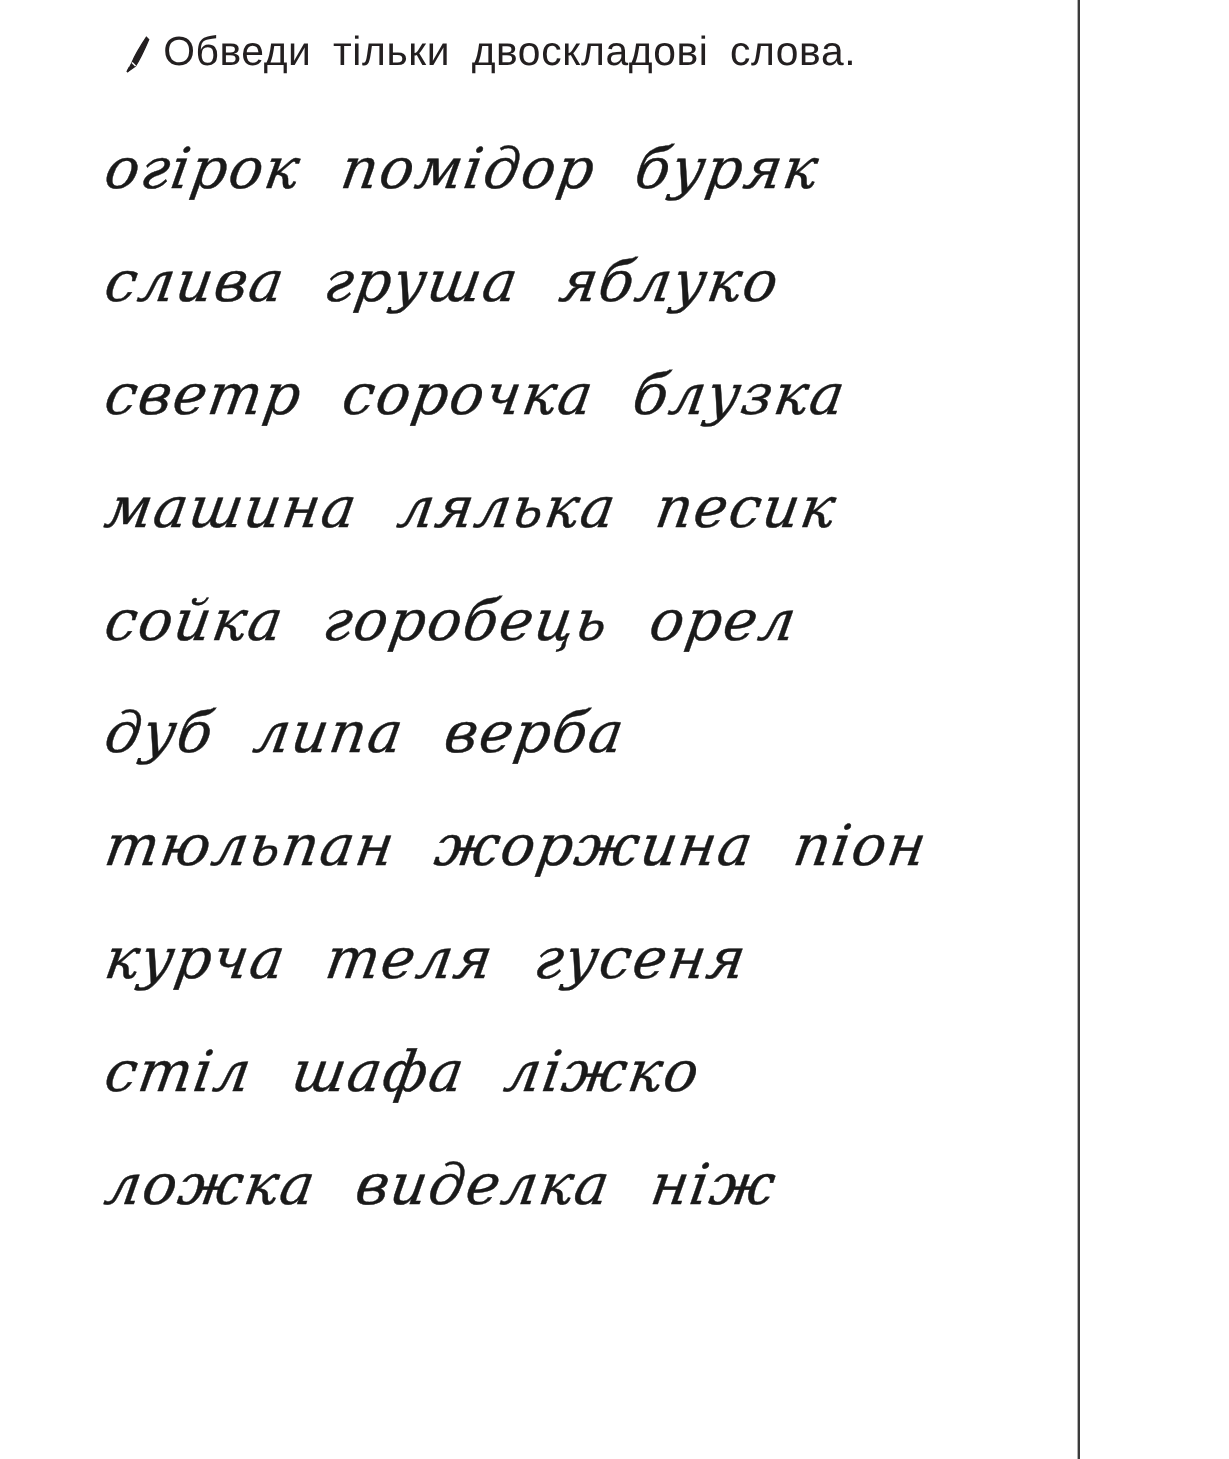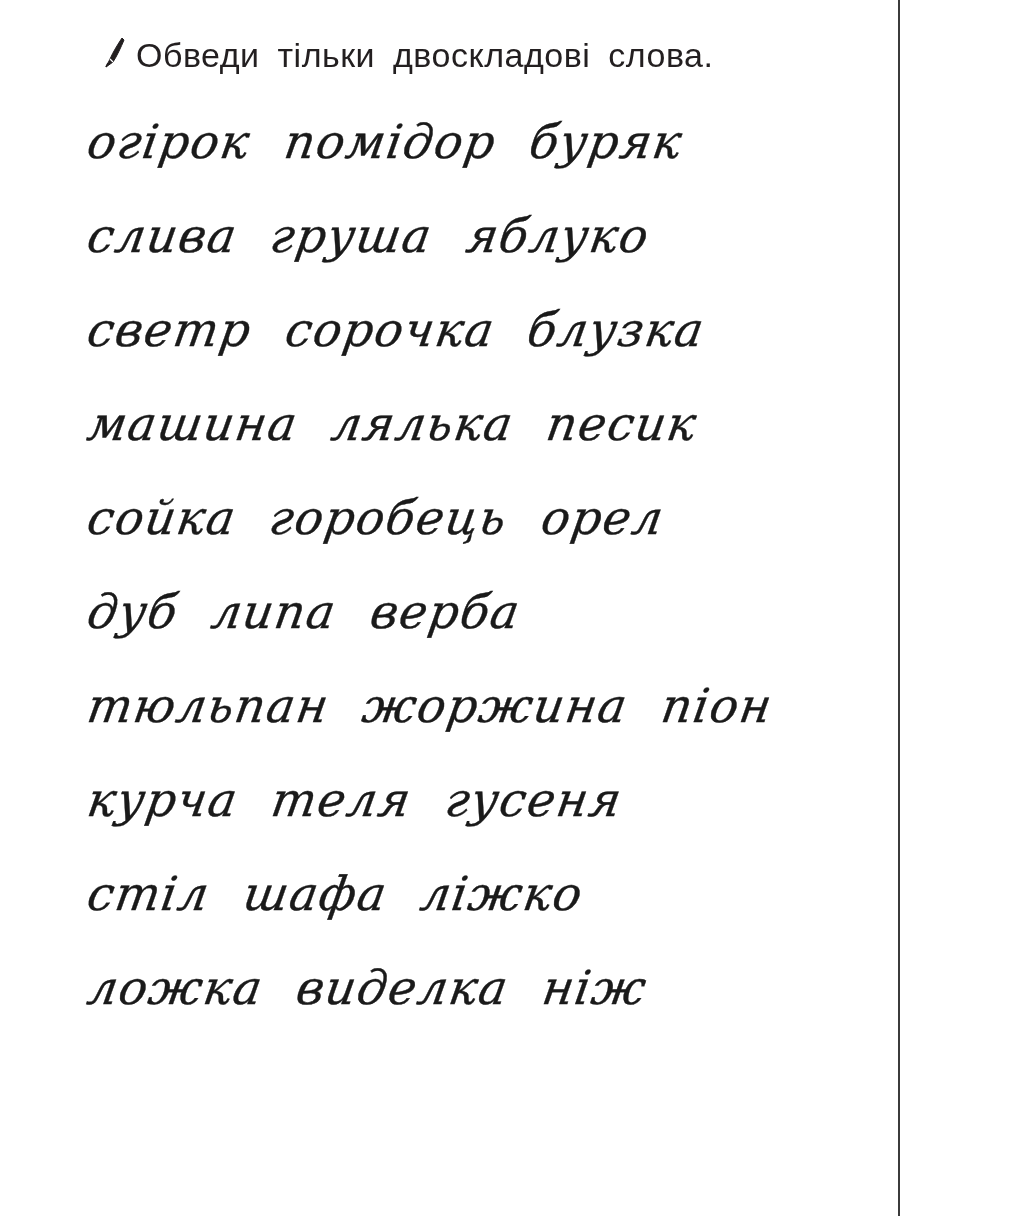--- a/index.html
+++ b/index.html
@@ -27,24 +27,24 @@
     top: 0;
     left: 898px;
     width: 2px;
     height: 1216px;
     background: #3b3b3b;
   }
   
   .instruction-row {
     position: absolute;
     left: 100px;
-    top: 36px;
+    top: 24px;
     width: 800px;
     display: flex;
-    align-items: flex-start;
+    align-items: flex-end;
     gap: 6px;
   }
   .pen-icon {
     width: 30px;
     height: 34px;
     flex: 0 0 auto;
     display: block;
   }
   .instruction-text {
     font-family: "Liberation Sans", sans-serif;

